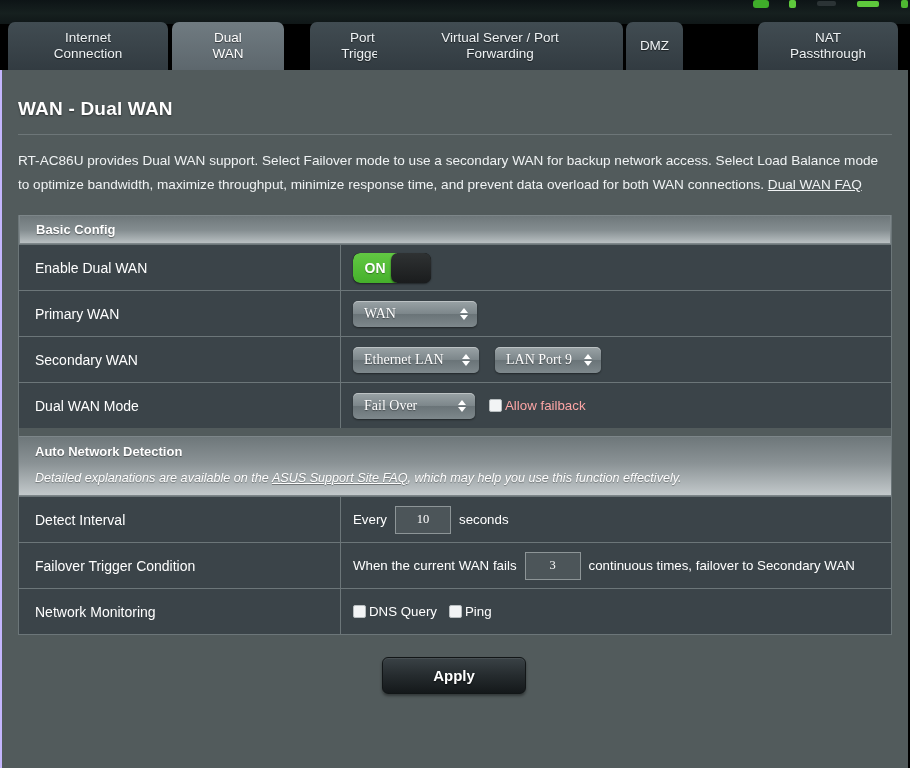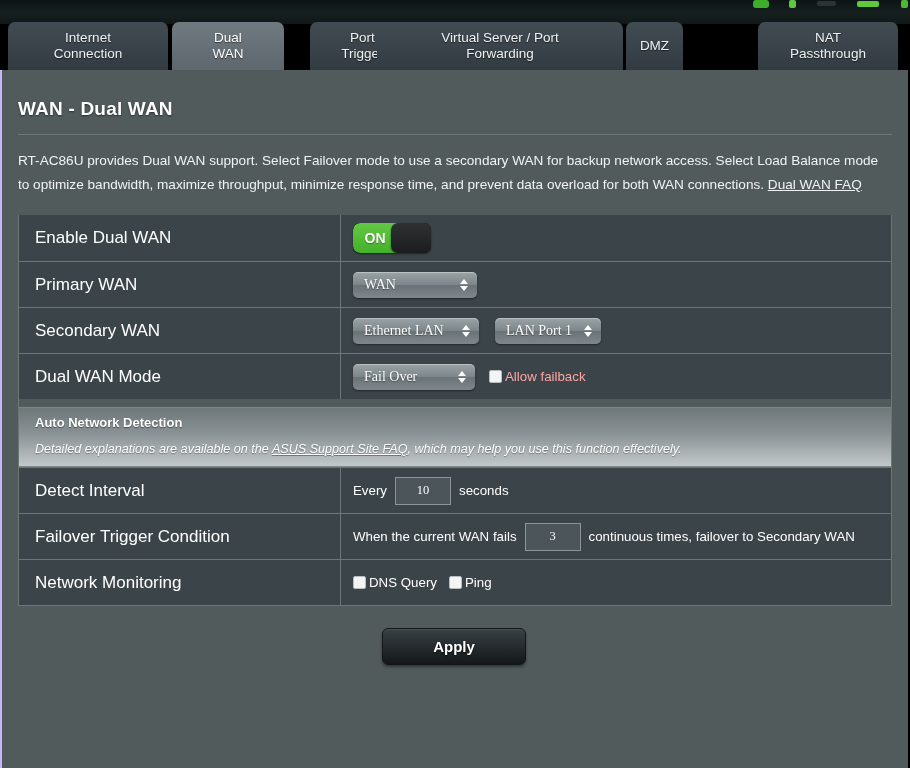--- a/index.html
+++ b/index.html
@@ -154,21 +154,21 @@
     background: #3b4449;
   }
   .row:first-child { border-top: none; }
   .row .lbl {
     width: 322px;
     flex: 0 0 322px;
     display: flex;
     align-items: center;
     padding-left: 16px;
     color: #ffffff;
-    font-size: 17px;
+    font-size: 14px;
     border-right: 1px solid #6c7679;
     background: #3b4449;
     text-align: center;
   }
   .row .val {
     flex: 1;
     display: flex;
     align-items: center;
     padding-left: 12px;
     color: #ffffff;
@@ -367,20 +367,23 @@
 
     <div class="page-title">WAN - Dual WAN</div>
     <div class="title-rule"></div>
 
     <div class="desc">
       <span>RT-AC86U provides Dual WAN support. Select Failover mode to use a secondary WAN for backup network access. Select Load Balance mode to optimize bandwidth, maximize throughput, minimize response time, and prevent data overload for both WAN connections. </span><a class="faqlink">Dual WAN FAQ</a>
     </div>
 
     <div class="tbl">
 
+      <div class="sect-head">
+        <span>Basic Config</span>
+      </div>
 
       <div class="row">
         <div class="lbl">Enable Dual WAN</div>
         <div class="val">
           <div class="toggle">
             <div class="on">ON</div>
             <div class="knob"></div>
           </div>
         </div>
       </div>
@@ -402,21 +405,21 @@
         <div class="lbl">Secondary WAN</div>
         <div class="val">
           <div class="sel w-eth">
             <span>Ethernet LAN</span>
             <span class="arrows">
                 <i class="up"></i>
                 <i class="dn"></i>
               </span>
           </div>
           <div class="sel w-lan">
-            <span>LAN Port 1</span>
+            <span>LAN Port 9</span>
             <span class="arrows">
                 <i class="up"></i>
                 <i class="dn"></i>
               </span>
           </div>
         </div>
       </div>
 
       <div class="row">
         <div class="lbl">Dual WAN Mode</div>

